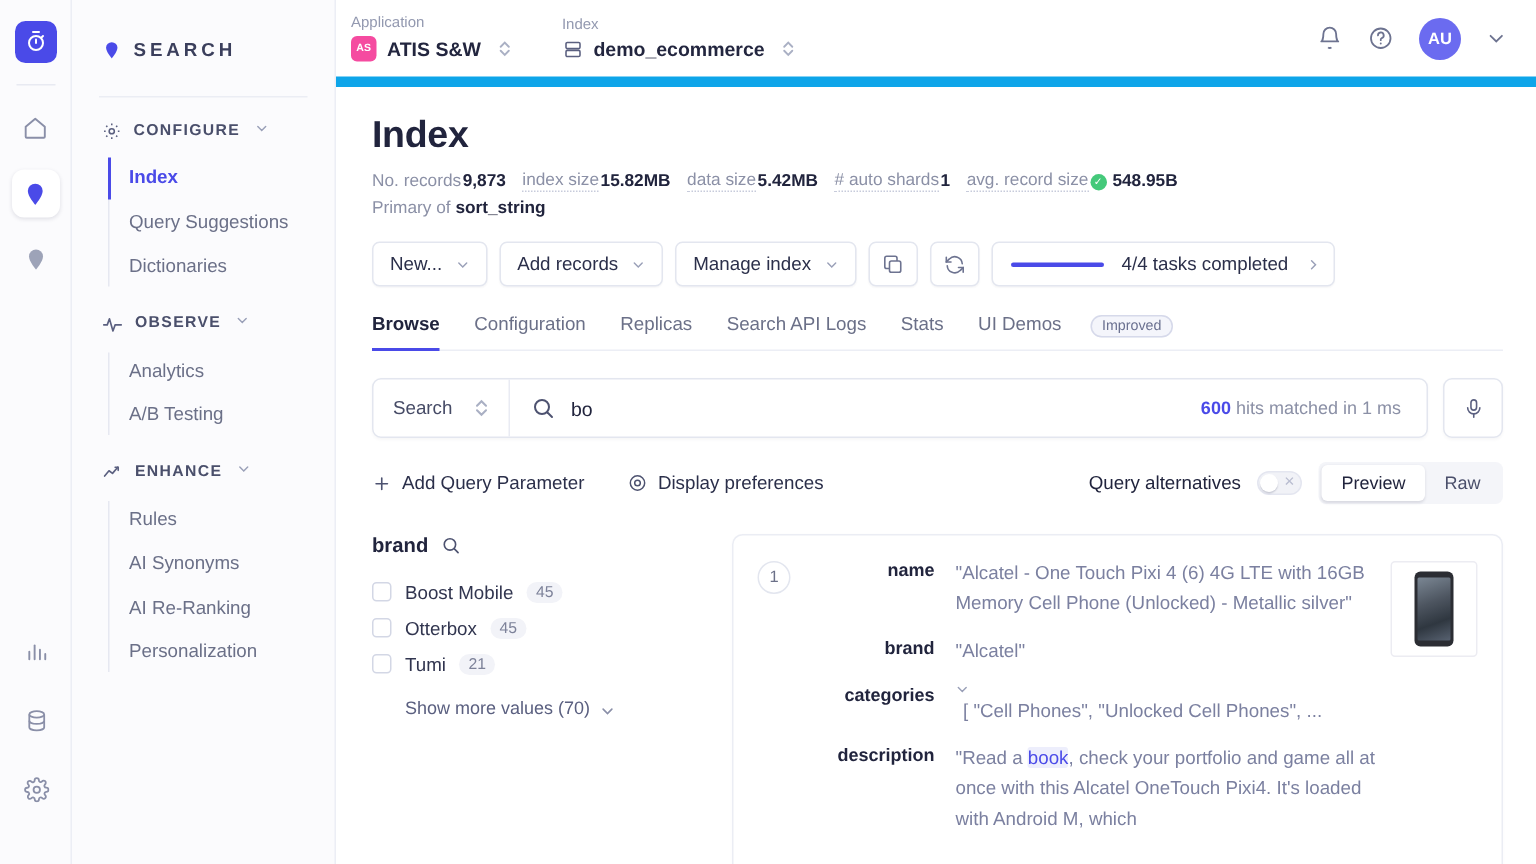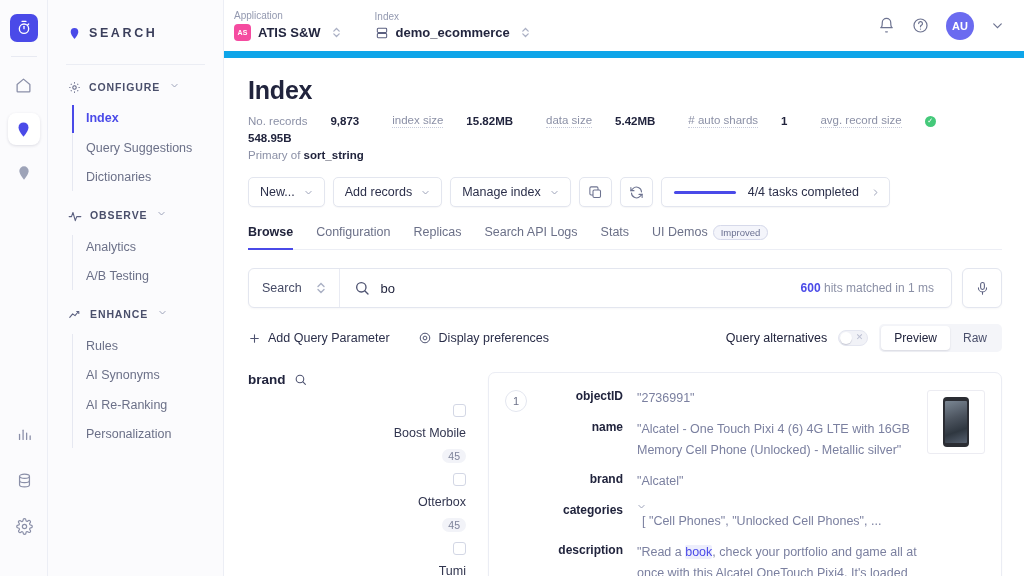--- a/index.html
+++ b/index.html
@@ -92,21 +92,21 @@
   .topbar-right { margin-left: auto; display: flex; align-items: center; gap: 17px; }
   .avatar {
     width: 28px; height: 28px; border-radius: 50%; background: #6b6bf0;
     color: #fff; font-size: 11px; font-weight: 700;
     display: flex; align-items: center; justify-content: center;
   }
 
   .content { flex: 1; padding: 18px 22px 0 24px; overflow: hidden; }
   h1.page-title { font-size: 25px; font-weight: 700; letter-spacing: -.2px; color: #21243d; margin-bottom: 9px; }
 
-  .stats { display: flex; flex-wrap: wrap; align-items: center; gap: 4px 23px; font-size: 11.5px; color: #8b90a6; }
+  .stats { display: flex; flex-wrap: wrap; align-items: center; gap: 4px 1px; font-size: 11.5px; color: #8b90a6; }
   .stats .k { color: #8b90a6; border-bottom: 1px dotted #c7cbdb; padding-bottom: 1px; }
   .stats .v { color: #21243d; font-weight: 700; margin-right: 10px; }
   .dot-ok { width: 11px; height: 11px; border-radius: 50%; background: #44c97a; display: inline-flex;
             align-items: center; justify-content: center; color: #fff; font-size: 7px; margin-right: 3px; }
   .primary-of { font-size: 11.5px; color: #8b90a6; margin-top: 5px; }
   .primary-of b { color: #21243d; }
 
   .toolbar { display: flex; align-items: center; gap: 8px; margin-top: 16px; }
   .btn {
     height: 30px; border: 1px solid #e3e6ef; border-radius: 5px; background: #fff;
@@ -120,21 +120,21 @@
   .tasks .arrow { color: #9aa0b8; font-size: 11px; }
 
   .tabs { display: flex; align-items: flex-end; gap: 23px; margin-top: 18px; border-bottom: 1px solid #eceef5; }
   .tab { font-size: 12.5px; color: #6b7088; padding-bottom: 10px; position: relative; }
   .tab.active { color: #21243d; font-weight: 700; }
   .tab.active:after {
     content: ""; position: absolute; left: 0; right: 0; bottom: -1px; height: 2px; background: #4a4ae8;
   }
   .badge-improved {
     border: 1px solid #d6d9ea; border-radius: 9px; background: #f4f5fb;
-    font-size: 9.5px; color: #6a7090; padding: 1px 7px; margin-left: 5px; font-weight: 400;
+    font-size: 9.5px; color: #6a7090; padding: 1px 7px; margin-left: 19px; font-weight: 400;
   }
 
   .searchrow { display: flex; gap: 10px; margin-top: 18px; }
   .searchbox {
     flex: 1; height: 40px; border: 1px solid #e3e6ef; border-radius: 6px; background: #fff;
     display: flex; align-items: center; box-shadow: 0 1px 2px rgba(40,45,80,.04);
   }
   .search-mode {
     display: flex; align-items: center; gap: 10px; padding: 0 13px; height: 100%;
     border-right: 1px solid #e9ebf3; font-size: 12.5px; color: #464b66;
@@ -162,21 +162,21 @@
   .toggle .x { position: absolute; right: 4px; top: 1px; font-size: 9px; color: #b9bdd0; }
   .segmented { display: flex; border-radius: 5px; background: #f4f5f9; padding: 2px; align-items: flex-end; }
   .seg {
     font-size: 12px; color: #4a4f6b; padding: 5px 13px; border-radius: 4px;
   }
   .seg.active { background: #fff; color: #21243d; box-shadow: 0 1px 2px rgba(40,45,80,.14); }
 
   .results { display: flex; gap: 22px; margin-top: 20px; flex: 1; min-height: 0; }
   .facets { width: 218px; flex: 0 0 218px; }
   .facet-title { display: flex; align-items: center; gap: 8px; font-size: 13.5px; font-weight: 700; color: #21243d; margin-bottom: 12px; }
-  .facet-row { display: flex; align-items: flex-end; gap: 9px; padding: 5px 0; flex-direction: column; }
+  .facet-row { display: flex; align-items: flex-start; gap: 9px; padding: 5px 0; }
   .cbx { width: 13px; height: 13px; border: 1px solid #d3d7e5; border-radius: 3px; background: #fff; flex: 0 0 13px; }
   .facet-label { font-size: 12.5px; color: #31354f; }
   .facet-count {
     font-size: 10.5px; color: #7d8299; background: #f2f3f8; border-radius: 8px; padding: 1px 6px;
   }
   .showmore { font-size: 12px; color: #5b6080; padding: 10px 0 0 22px; display: flex; align-items: flex-end; gap: 7px; }
 
   .record-panel {
     flex: 1; border: 1px solid #ebedf4; border-radius: 7px; background: #fff;
     padding: 15px 16px; display: flex; gap: 10px; min-width: 0; overflow: hidden;
@@ -590,24 +590,20 @@
               <svg width="10" height="10" viewBox="0 0 24 24" fill="none" stroke="#8a8fa8" stroke-width="2.6" stroke-linecap="round">
                   <path d="M5 9l7 7 7-7"></path>
                 </svg>
             </span>
           </div>
         </div>
 
         <div class="record-panel">
           <div class="rec-num">1</div>
           <div class="rec-fields">
-            <div class="rec-row">
-              <div class="rec-key">objectID</div>
-              <div class="rec-val">"2736991"</div>
-            </div>
             <div class="rec-row">
               <div class="rec-key">name</div>
               <div class="rec-val">"Alcatel - One Touch Pixi 4 (6) 4G LTE with 16GB Memory Cell Phone (Unlocked) - Metallic silver"</div>
             </div>
             <div class="rec-row">
               <div class="rec-key">brand</div>
               <div class="rec-val">"Alcatel"</div>
             </div>
             <div class="rec-row">
               <div class="rec-key">categories</div>

